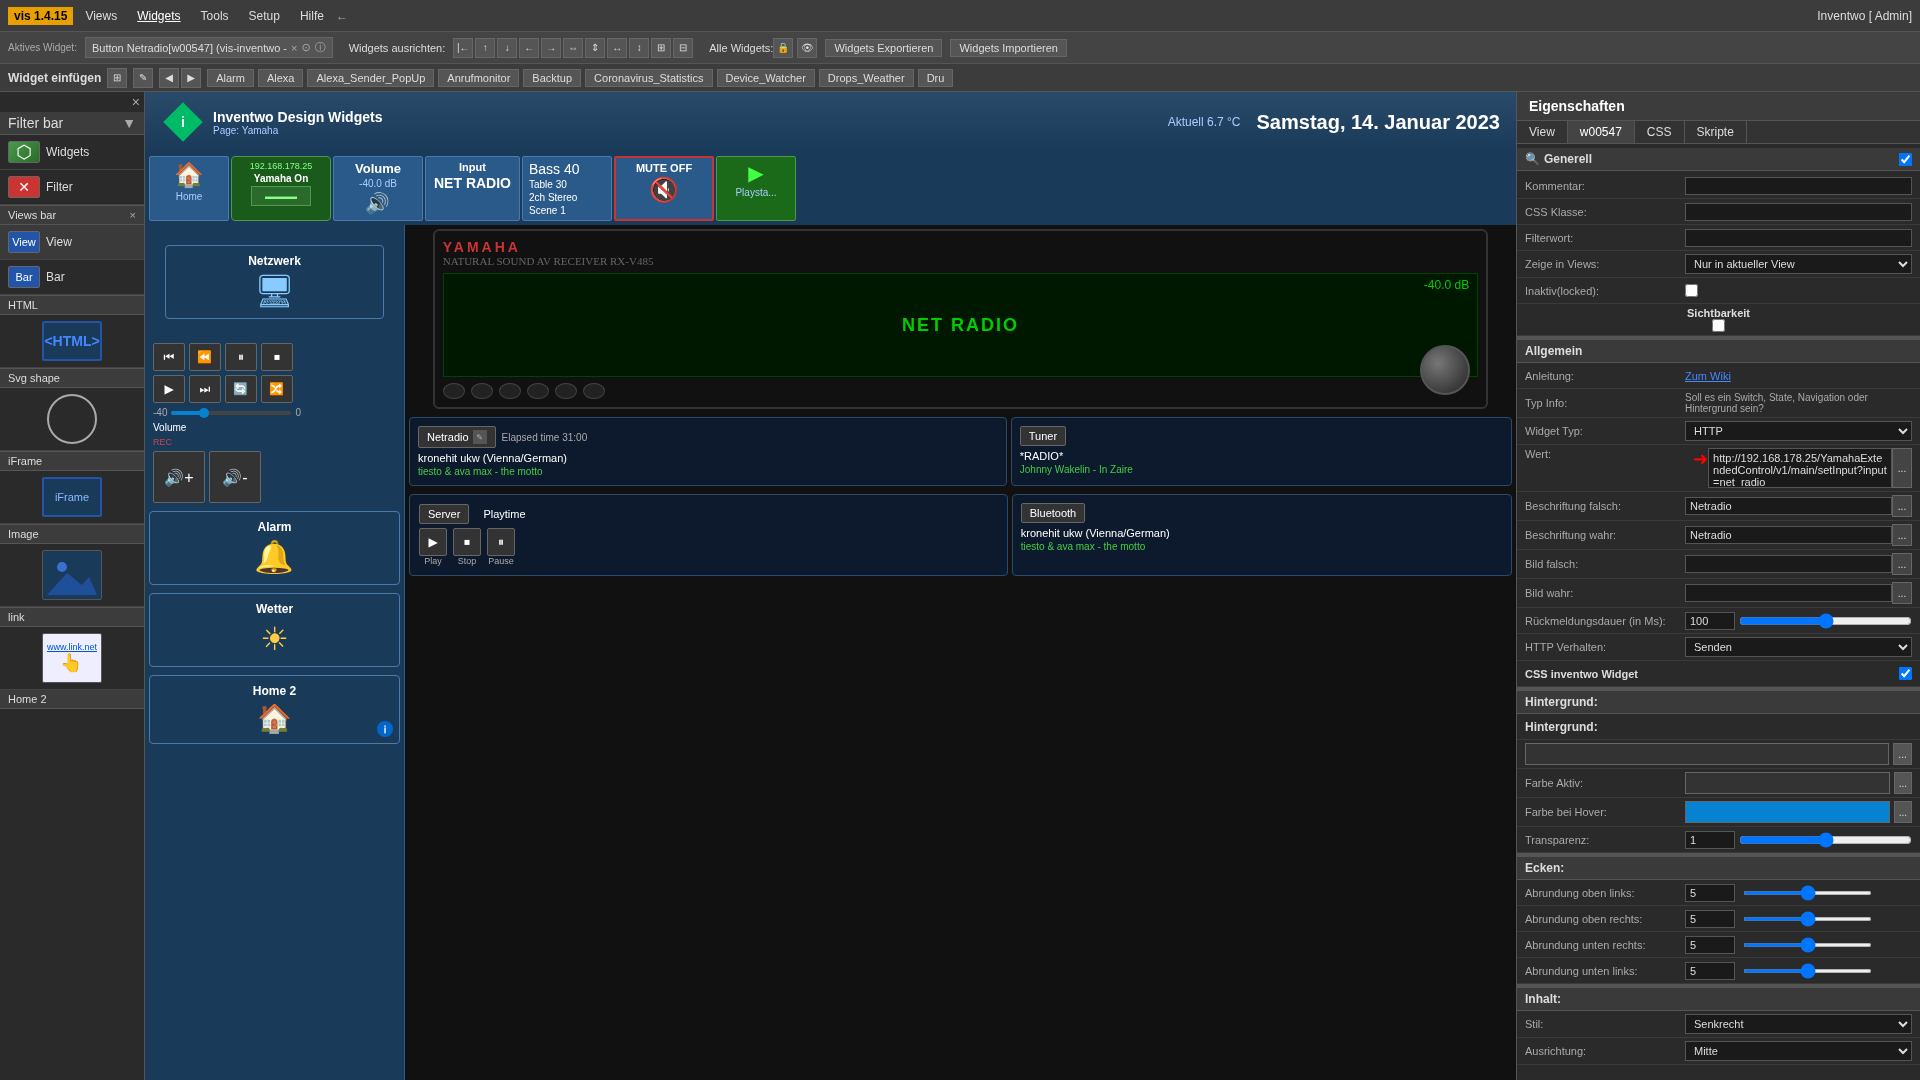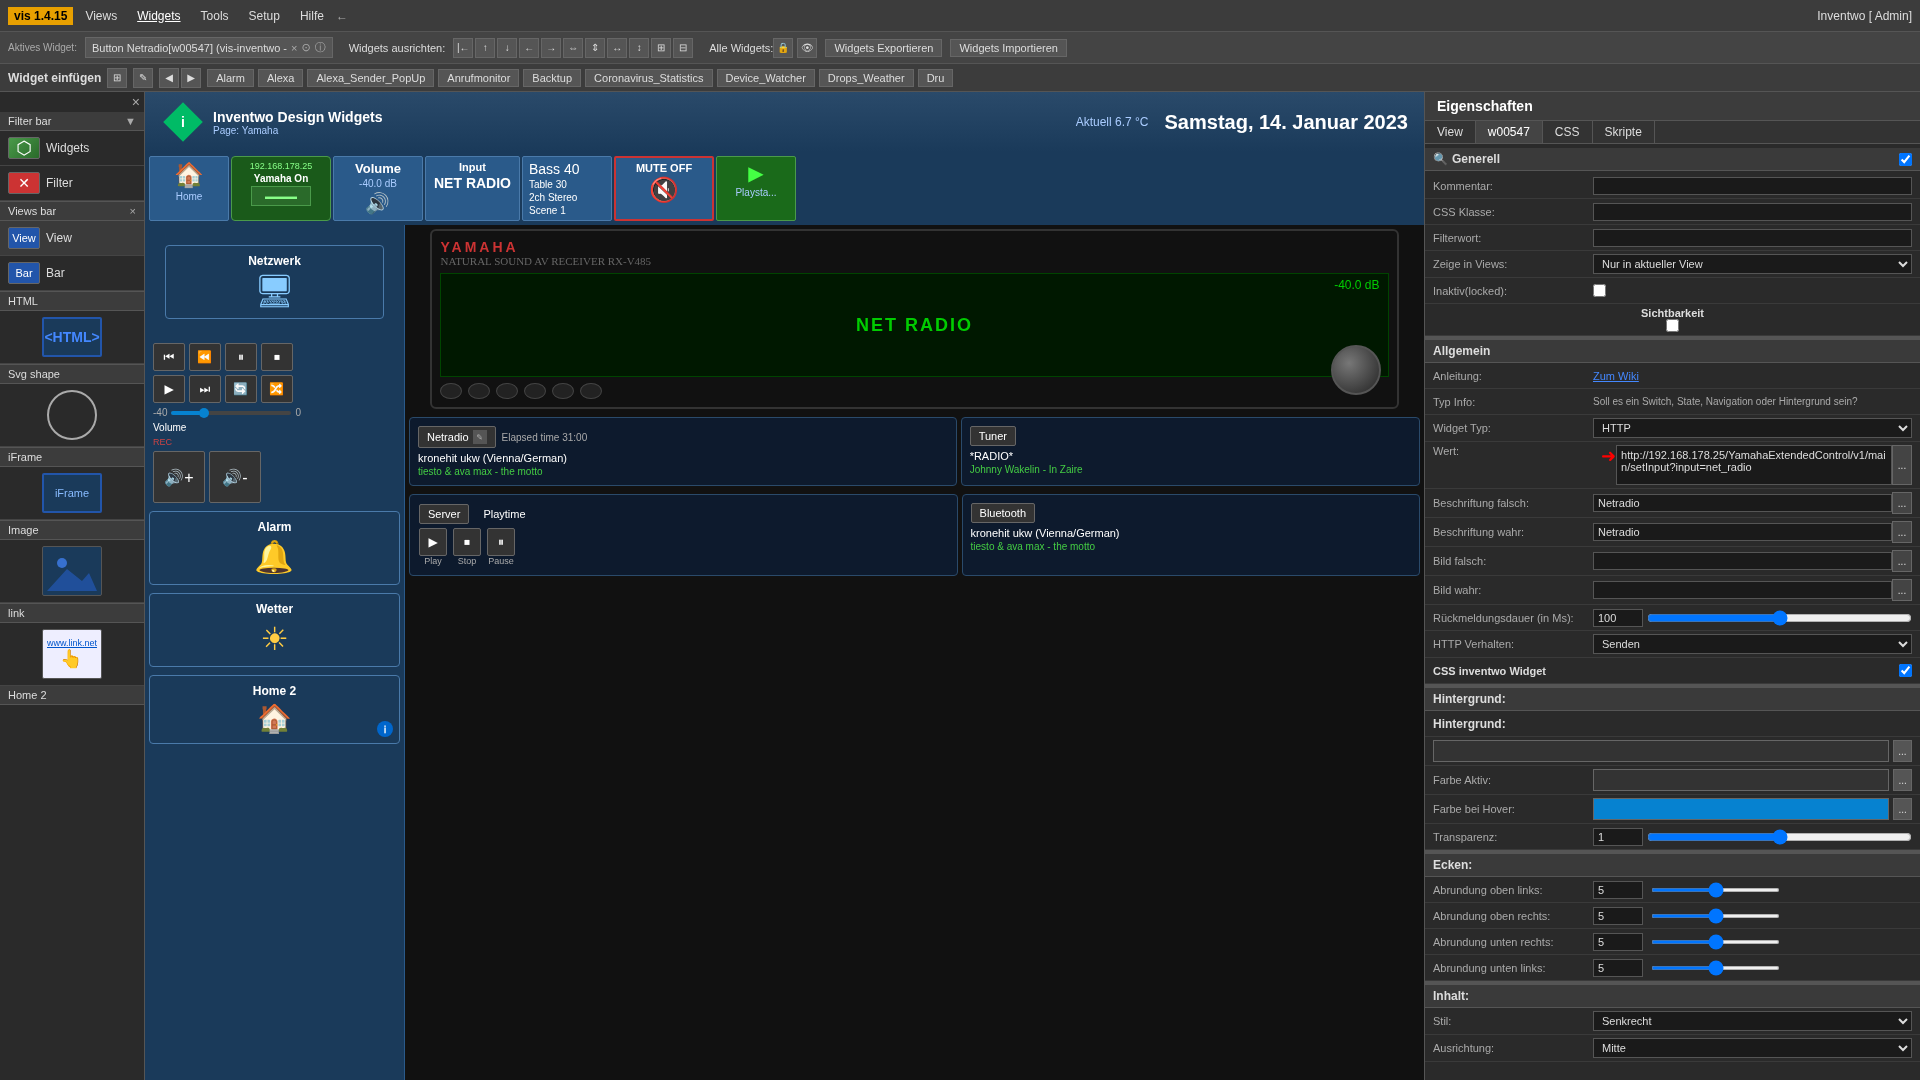--- a/index.html
+++ b/index.html
@@ -31,21 +31,21 @@
     .page-tabs { display: flex; gap: 4px; overflow-x: auto; }
     .page-tab { background: #555; border: 1px solid #666; color: #ddd; padding: 2px 8px; cursor: pointer; font-size: 11px; white-space: nowrap; }
 
     
     .main-layout { display: flex; height: calc(1080px - 92px); }
 
     
     .left-sidebar { width: 145px; background: #2a2a2a; border-right: 1px solid #555; display: flex; flex-direction: column; overflow: hidden; }
     .sidebar-close { display: flex; justify-content: flex-end; padding: 2px 4px; }
     .close-x { color: #aaa; cursor: pointer; font-size: 14px; }
-    .filter-bar-label { background: #3c3c3c; color: #ddd; padding: 3px 8px; font-size: 11px; border-bottom: 1px solid #555; display: flex; justify-content: space-between; align-items: center; }
+    .filter-bar-label { background: #3c3c3c; color: #ddd; padding: 3px 8px; font-size: 14px; border-bottom: 1px solid #555; display: flex; justify-content: space-between; align-items: center; }
     .sidebar-item-large { display: flex; align-items: center; gap: 6px; padding: 6px 8px; cursor: pointer; border-bottom: 1px solid #444; }
     .sidebar-icon-widgets { width: 32px; height: 22px; background: linear-gradient(135deg, #4a9a4a, #2a6a2a); border: 1px solid #666; display: flex; align-items: center; justify-content: center; color: #fff; font-size: 9px; border-radius: 2px; }
     .sidebar-icon-filter { width: 32px; height: 22px; background: #cc3333; border: 1px solid #666; display: flex; align-items: center; justify-content: center; color: #fff; font-size: 9px; border-radius: 2px; }
     .sidebar-label { color: #ddd; font-size: 12px; }
     .views-bar-label { background: #3c3c3c; color: #ddd; padding: 3px 8px; font-size: 11px; border-bottom: 1px solid #555; border-top: 1px solid #555; display: flex; justify-content: space-between; align-items: center; }
     .sidebar-view-item { display: flex; align-items: center; gap: 6px; padding: 6px 8px; cursor: pointer; border-bottom: 1px solid #444; }
     .sidebar-view-item.active { background: #3a3a3a; }
     .sidebar-icon-view { width: 32px; height: 22px; background: #2255aa; border: 1px solid #666; display: flex; align-items: center; justify-content: center; color: #fff; font-size: 9px; border-radius: 2px; }
     .sidebar-icon-bar { width: 32px; height: 22px; background: #2255aa; border: 1px solid #666; display: flex; align-items: center; justify-content: center; color: #fff; font-size: 9px; border-radius: 2px; }
     .html-label { background: #3c3c3c; color: #ddd; padding: 3px 8px; font-size: 11px; border-bottom: 1px solid #555; border-top: 1px solid #555; }
@@ -113,21 +113,21 @@
     .panel-btn { background: #333; border: 1px solid #666; color: #fff; padding: 3px 8px; cursor: pointer; font-size: 11px; border-radius: 2px; display: flex; align-items: center; gap: 4px; }
     .panel-btn-edit { width: 14px; height: 14px; background: #555; border: none; color: #aaa; font-size: 8px; cursor: pointer; display: inline-flex; align-items: center; justify-content: center; }
     .panel-station { color: #fff; font-size: 11px; margin-top: 4px; }
     .panel-song { color: #44cc44; font-size: 10px; margin-top: 2px; }
     .panel-row { display: flex; align-items: center; gap: 6px; margin-bottom: 4px; }
     .play-btns { display: flex; gap: 6px; align-items: center; }
     .play-btn { background: #333; border: 1px solid #666; color: #fff; width: 28px; height: 28px; display: flex; align-items: center; justify-content: center; cursor: pointer; font-size: 12px; border-radius: 2px; }
     .play-label { color: #aaa; font-size: 9px; }
 
     
-    .right-panel { width: 496px; background: #2a2a2a; border-left: 1px solid #555; overflow-y: auto; }
+    .right-panel { width: 404px; background: #2a2a2a; border-left: 1px solid #555; overflow-y: auto; }
     .right-panel-header { background: #3c3c3c; padding: 6px 12px; border-bottom: 1px solid #555; }
     .properties-title { color: #fff; font-size: 14px; font-weight: bold; }
     .right-panel-tabs { display: flex; background: #333; border-bottom: 1px solid #555; }
     .right-tab { padding: 4px 12px; color: #ddd; cursor: pointer; font-size: 12px; border-right: 1px solid #555; }
     .right-tab.active { background: #444; color: #fff; }
     .properties-body { padding: 4px 0; }
     .prop-section-header { display: flex; align-items: center; justify-content: space-between; background: #3a3a3a; padding: 4px 8px; border-bottom: 1px solid #555; margin-bottom: 2px; }
     .prop-section-label { color: #ddd; font-size: 12px; font-weight: bold; display: flex; align-items: center; gap: 4px; }
     .prop-section-checkbox { }
     .prop-row { display: flex; align-items: center; padding: 3px 8px; border-bottom: 1px solid #3a3a3a; min-height: 26px; }

